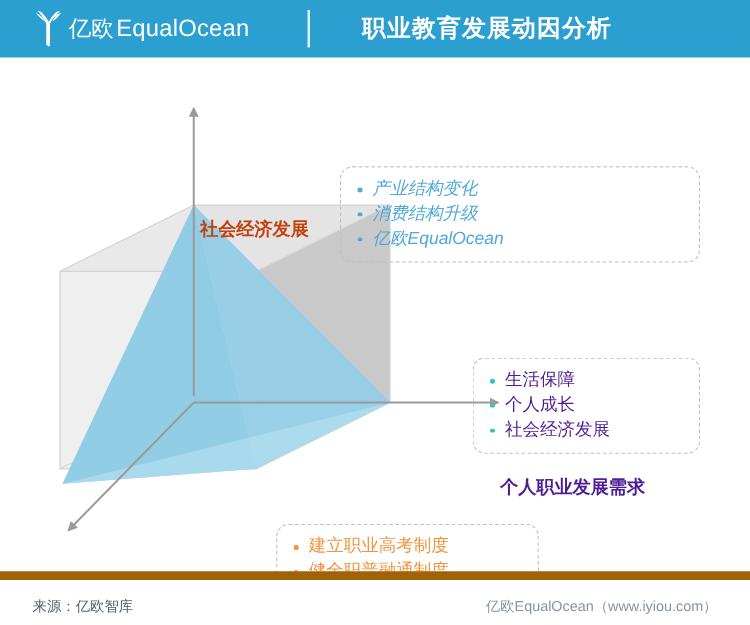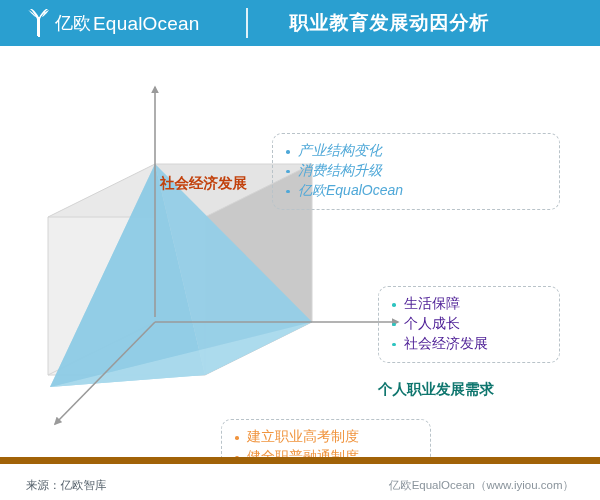--- a/index.html
+++ b/index.html
@@ -72,21 +72,21 @@
 
   #box-top{left:272px;top:76px;width:288px;font-style:italic;}
   #box-right{left:378px;top:229px;width:182px;}
   #box-bottom{left:221px;top:362px;width:210px;}
 
   
   .axis-label{
     position:absolute;font-weight:700;font-size:14.5px;white-space:nowrap;
   }
   #label-y{left:160px;top:117px;color:#c2410c;}
-  #label-x{left:378px;top:323px;color:#0f766e;}
+  #label-x{left:400px;top:323px;color:#4c1d95;}
   #label-z{left:66px;top:410px;color:#f0943e;}
 
   
   #center-label{
     position:absolute;left:58px;top:268px;width:290px;
     text-align:center;color:#3a3a3a;font-weight:700;font-size:15px;
     line-height:1.45;
   }
   #center-label div{white-space:nowrap;}
 

